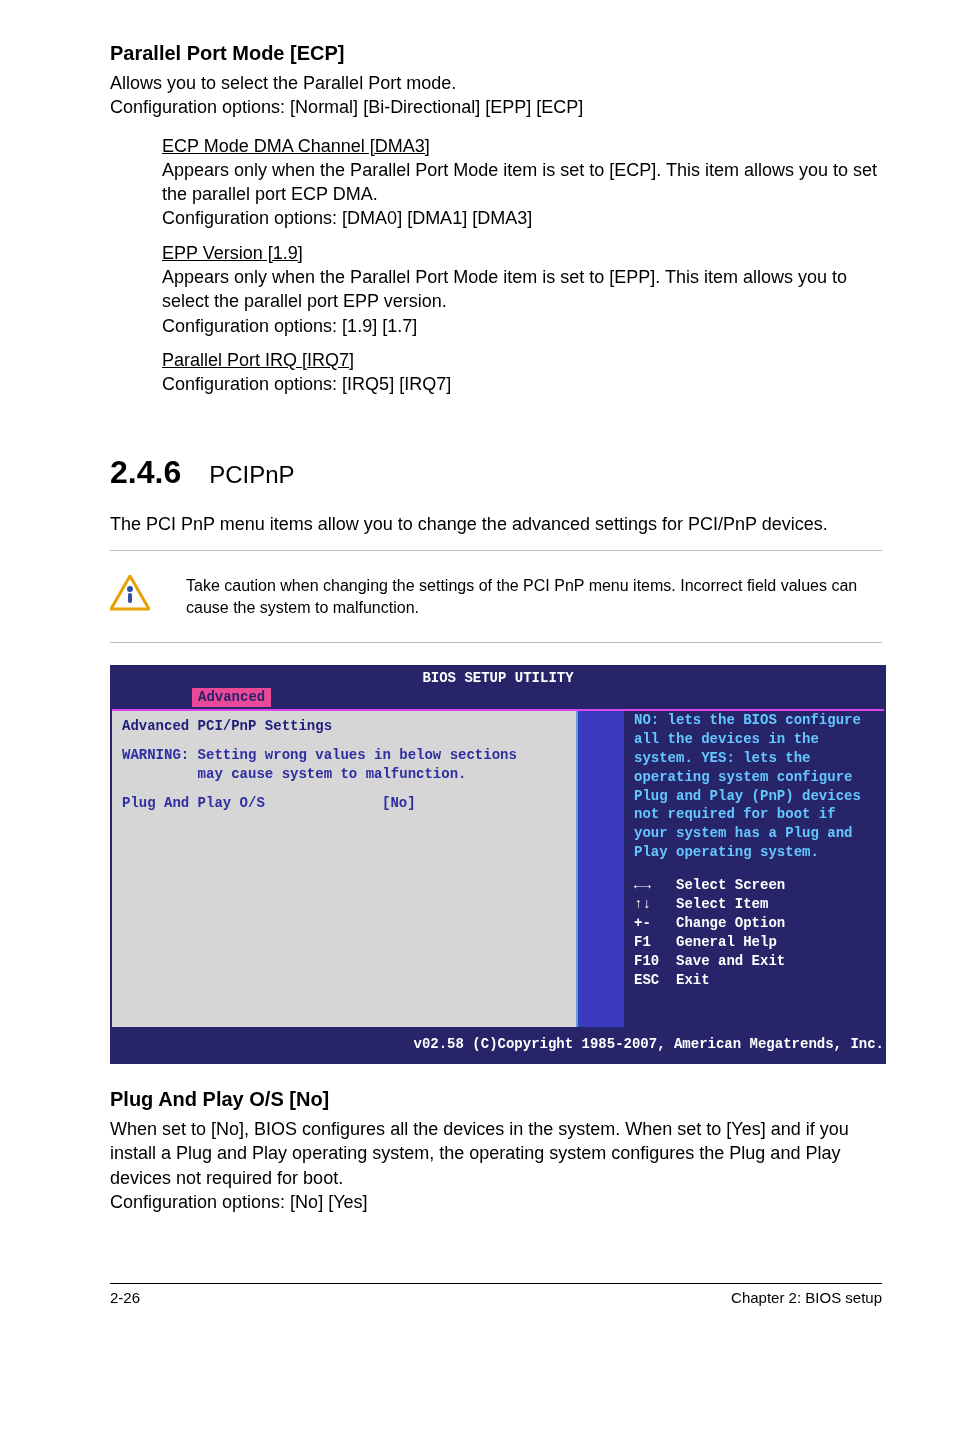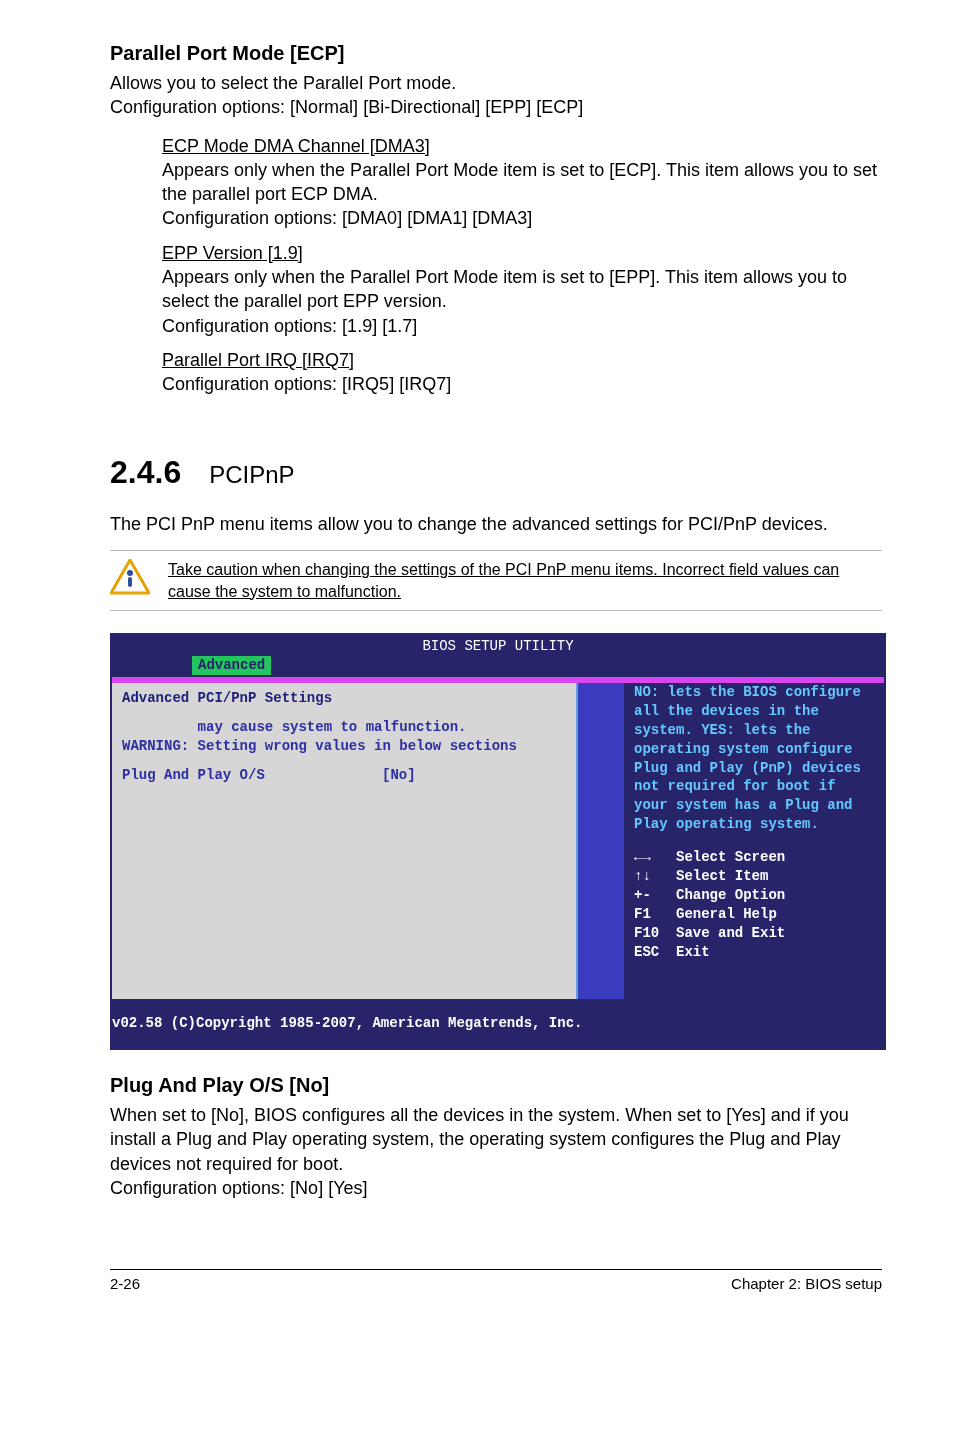--- a/index.html
+++ b/index.html
@@ -41,26 +41,25 @@
     font-size: 32px;
     font-weight: bold;
   }
   .section-title {
     font-size: 24px;
     font-weight: normal;
   }
   .callout-row {
     display: flex;
     align-items: flex-start;
-    gap: 18px;
+    gap: 36px;
     border-top: 1px solid #bbb;
     border-bottom: 1px solid #bbb;
-    padding: 8px 0;
+    padding: 24px 0;
     margin: 14px 0 22px 0;
-    text-decoration: underline;
   }
   .caution-icon {
     flex: 0 0 auto;
   }
   .caution-icon svg {
     display:block;
   }
   .callout-text {
     font-size: 16px;
     line-height: 1.35;
@@ -70,38 +69,38 @@
     width: 100%;
     border: 2px solid #27246a;
     background: #3a3bbf;
     font-family: "Courier New", monospace;
     font-size: 14px;
     color: #fff;
     margin-bottom: 22px;
   }
   .bios-title {
     text-align: center;
-    font-weight: normal;
+    font-weight: bold;
     background: #27246a;
     padding: 2px 0 0 0;
   }
   .bios-tabs {
     background: #27246a;
     padding: 0 0 2px 80px;
   }
   .bios-tab {
     display: inline-block;
-    background: #22c55e;
+    background: #ec4899;
     color: #27246a;
     padding: 0 6px;
     font-weight: bold;
   }
   .bios-main {
     display: flex;
-    border-top: 6px solid #d946ef;
+    border-top: 2px solid #d946ef;
     gap: 46px;
   }
   .bios-left {
     flex: 1 1 auto;
     background: #d6d6d6;
     color: #2e2ea3;
     padding: 6px 10px 10px 10px;
     border-right: 2px solid #64a0d8;
     font-weight: bold;
     min-height: 300px;
@@ -123,22 +122,22 @@
     margin-top:14px;
   }
   .bios-right .nav div {
     display:flex;
     gap:10px;
   }
   .bios-right .nav .key { width:32px; }
   .bios-footer {
     background: #27246a;
     color: #fff;
-    text-align: left;
-    padding: 15px 0;
+    text-align: right;
+    padding: 8px 0;
     font-weight: bold;
   }
 
   .page-footer {
     border-top: 1px solid #000;
     margin-top: 69px;
     padding-top: 4px;
     display:flex;
     justify-content: space-between;
     font-size: 15px;
@@ -191,22 +190,22 @@
 
   <div class="bios-box">
     <div class="bios-title">BIOS SETUP UTILITY</div>
     <div class="bios-tabs">
       <span class="bios-tab">Advanced</span>
     </div>
     <div class="bios-main">
       <div class="bios-left">
         <div class="hdr">Advanced PCI/PnP Settings</div>
         <div style="height:10px"></div>
+        <div>WARNING: Setting wrong values in below sections</div>
         <div>&nbsp;&nbsp;&nbsp;&nbsp;&nbsp;&nbsp;&nbsp;&nbsp;&nbsp;may cause system to malfunction.</div>
-        <div>WARNING: Setting wrong values in below sections</div>
         <div style="height:10px"></div>
         <div class="bios-row">
           <span class="lab">Plug And Play O/S</span>
           <span>[No]</span>
         </div>
       </div>
       <div class="bios-right">
         <div>NO: lets the BIOS configure all the devices in the system. YES: lets the operating system configure Plug and Play (PnP) devices not required for boot if your system has a Plug and Play operating system.</div>
         <div class="nav">
           <div>

